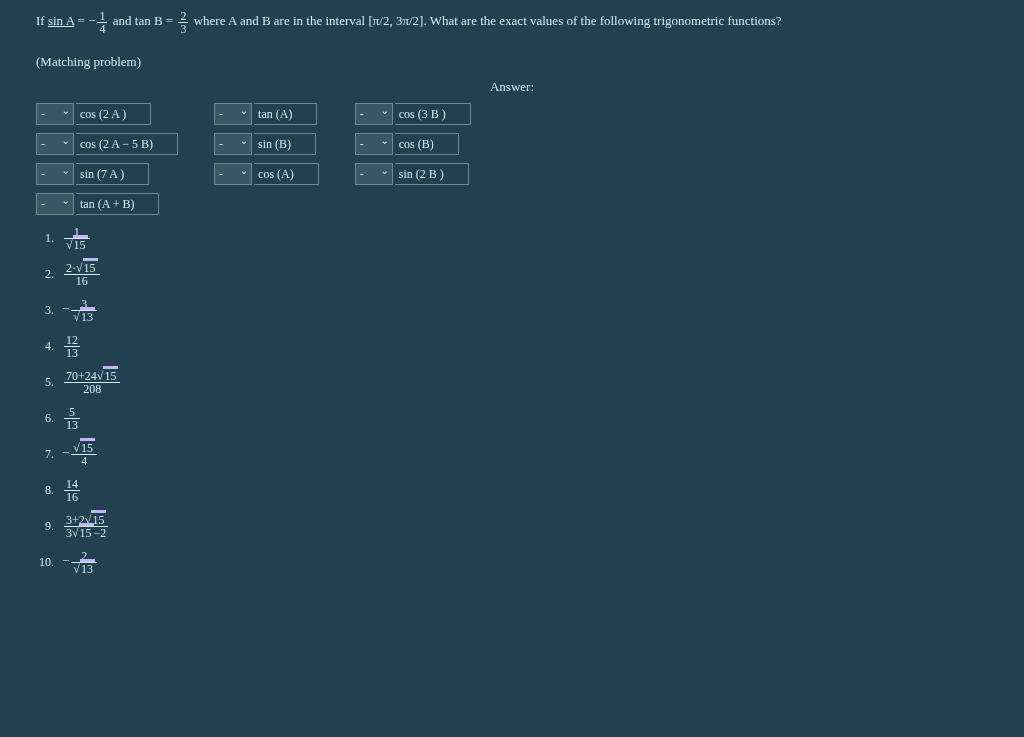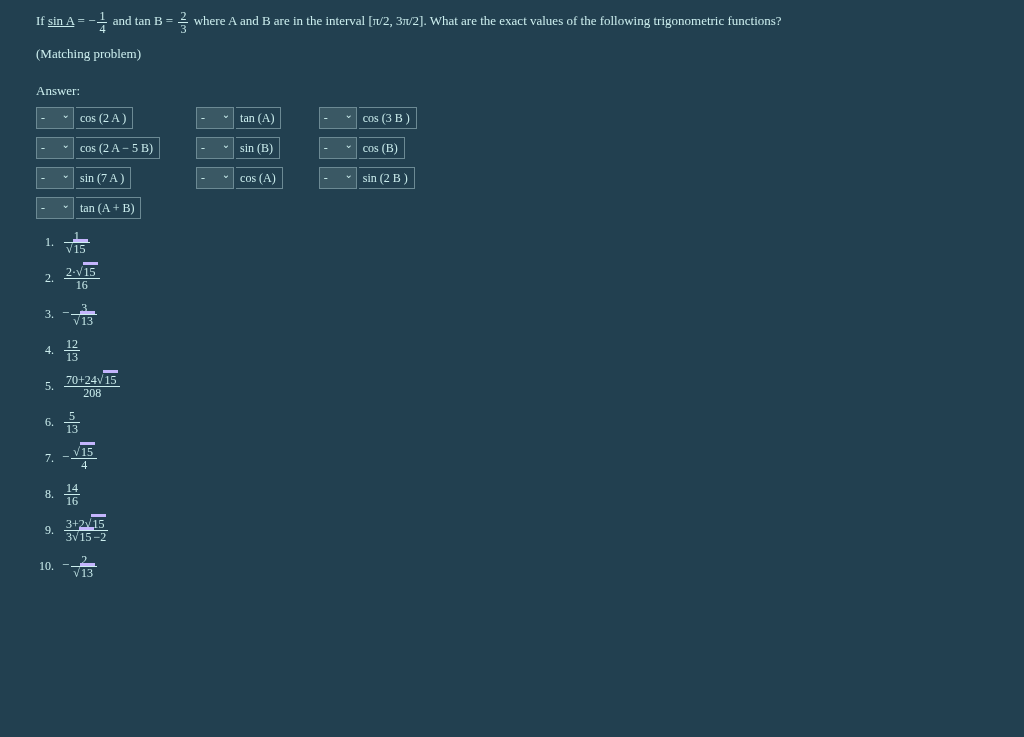--- a/index.html
+++ b/index.html
@@ -39,24 +39,25 @@
     font-size: 12px;
   }
   .sqrt {
     border-top: 3px solid #c4b5fd;
     padding: 0 2px 0 1px;
   }
   .sqrtsym::before {
     content: "√";
   }
   .under { text-decoration: underline; margin-top: 24px; }
-  .sub { margin-top: 8px; }
+  .sub { margin-top: 16px; }
   .ansrow {
-    margin-top: 18px;
+    margin-top: 6px;
     margin-bottom: 6px;
+    text-align: center;
   }
   .cols {
     display: flex;
     gap: 36px;
     align-items: flex-start;
   }
   .col {
     display: flex;
     flex-direction: column;
     gap: 4px;
@@ -93,21 +94,21 @@
     font-size: 10px;
     color: #cceeee;
     pointer-events: none;
   }
   .lbl {
     border: 1px solid #6c8a94;
     border-left: none;
     height: 22px;
     display: inline-flex;
     align-items: center;
-    padding: 0 6px 0 4px;
+    padding: 0 24px 0 4px;
     font-size: 12px;
     box-sizing: border-box;
     background: transparent;
   }
   .key {
     margin-top: 8px;
   }
   .kitem {
     display: flex;
     align-items: center;

